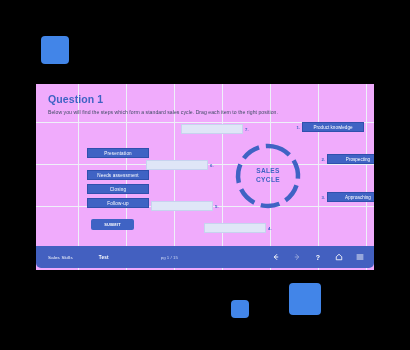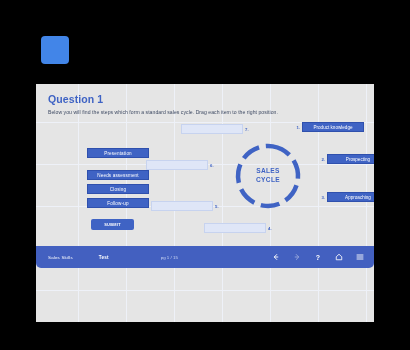--- a/index.html
+++ b/index.html
@@ -13,22 +13,22 @@
 
   
   .deco { position: absolute; background: #4285e8; border-radius: 4px; }
   .deco-tl { left: 41px; top: 36px; width: 28px; height: 28px; }
   .deco-bm { left: 231px; top: 300px; width: 18px; height: 18px; }
   .deco-br { left: 289px; top: 283px; width: 32px; height: 32px; }
 
   
   .card {
     position: absolute; left: 36px; top: 84px;
-    width: 338px; height: 238px;
-    background: #e5e5e5;
+    width: 338px; height: 186px;
+    background: #f0abfc;
     overflow: hidden;
   }
   .grid-bg {
     position: absolute; inset: 0;
     background-image:
       linear-gradient(to right, #eef1f8 1px, transparent 1px),
       linear-gradient(to bottom, #eef1f8 1px, transparent 1px);
     background-size: 48px 42px;
     background-position: -6px -4px;
   }

